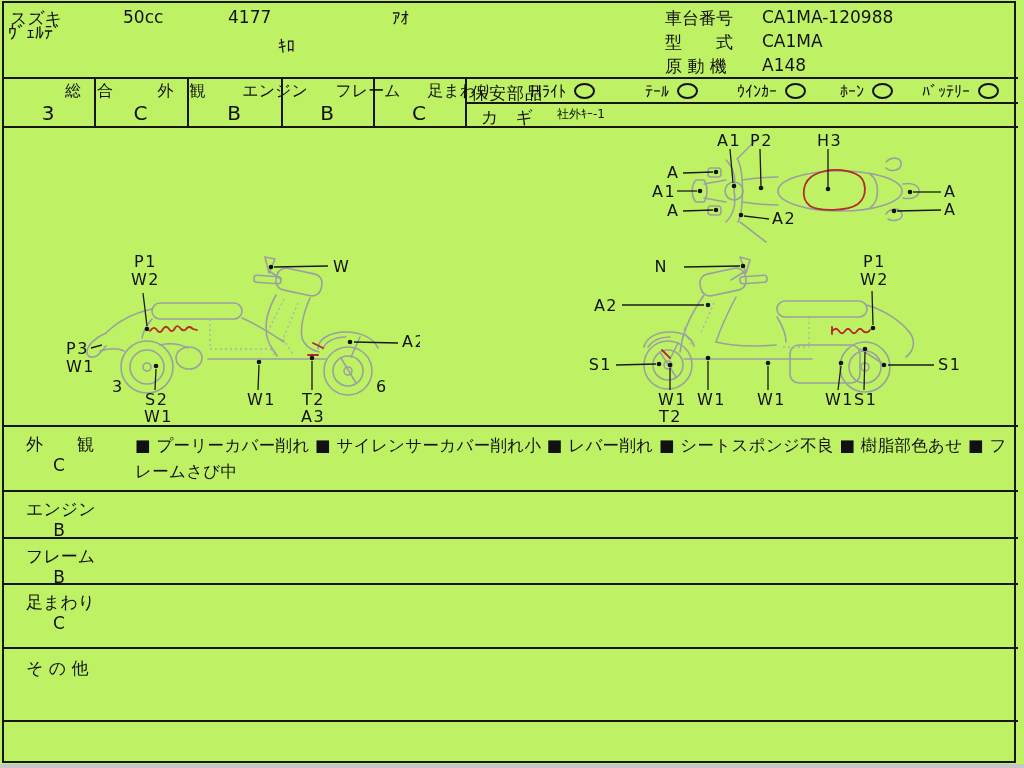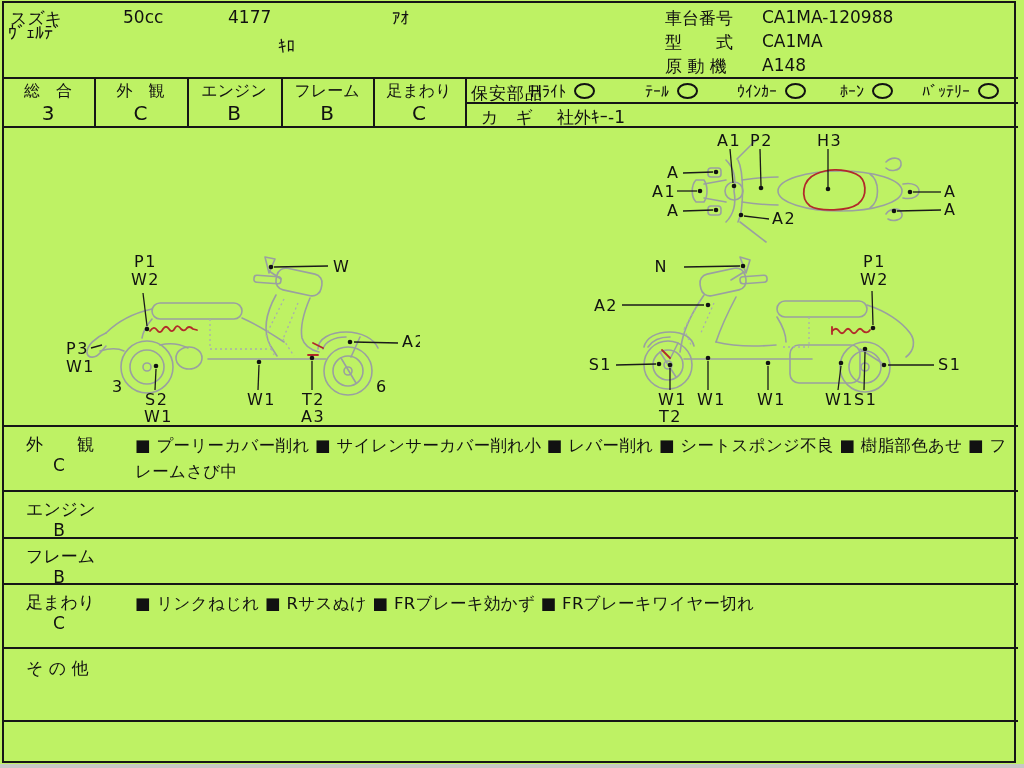--- a/index.html
+++ b/index.html
@@ -10,29 +10,29 @@
   .outer-border{position:absolute;left:2px;top:1px;width:1014px;height:762px;border:2px solid #161616;box-sizing:border-box;}
   .hline{position:absolute;left:2px;width:1016px;height:2px;background:#161616;}
   .vline{position:absolute;width:2px;background:#161616;}
   .bottom-strip{position:absolute;left:0;bottom:0;width:1024px;height:4px;background:#c7c7c7;}
 
   
   .hdr-txt{position:absolute;font-size:17px;white-space:nowrap;}
   .hdr-model{font-size:18px;}
 
   
-  .grade-cell-label{position:absolute;top:81px;font-size:16px;text-align:center;}
+  .grade-cell-label{position:absolute;top:81px;font-size:16px;text-align:center;padding-left:41px;}
   .grade-cell-value{position:absolute;top:101px;font-size:20px;text-align:center;}
 
   
   .safety-label{position:absolute;left:471px;top:82px;font-size:17px;letter-spacing:1px;}
   .safety-item{position:absolute;top:82px;font-size:16px;white-space:nowrap;}
   .circle-ic{display:inline-block;width:17px;height:12px;border:2px solid #111;border-radius:50%;vertical-align:-2px;margin-left:8px;}
   .key-label{position:absolute;left:481px;top:106px;font-size:17px;}
-  .key-value{position:absolute;left:557px;top:106px;font-size:17px;}
+  .key-value{position:absolute;left:557px;top:106px;font-size:12px;}
 
   
   .diagram{position:absolute;}
   svg text{font-family:"DejaVu Sans","Liberation Sans",sans-serif;font-size:16px;letter-spacing:1.5px;fill:#111;}
   .gray{stroke:#9aa0a0;fill:none;stroke-width:1.6;stroke-linecap:round;stroke-linejoin:round;}
   .grayd{stroke:#a9aeae;fill:none;stroke-width:1.3;stroke-dasharray:2,3;}
   .lead{stroke:#1a1a1a;stroke-width:1.3;fill:none;}
   .dmg{stroke:#b22a2a;fill:none;stroke-width:1.8;stroke-linecap:round;}
   .dot{fill:#111;}
 
@@ -305,21 +305,20 @@
     <div class="sec-label">エンジン</div>
     <div class="sec-grade">B</div>
   </div>
   <div class="sec" style="top:537px;height:46px;">
     <div class="sec-label">フレーム</div>
     <div class="sec-grade">B</div>
   </div>
   <div class="sec" style="top:583px;height:64px;">
     <div class="sec-label">足まわり</div>
     <div class="sec-grade">C</div>
-    <div class="sec-items">■ リンクねじれ  ■ Rサスぬけ  ■ FRブレーキ効かず  ■ FRブレーキワイヤー切れ</div>
   </div>
   <div class="sec" style="top:647px;height:73px;">
     <div class="sec-label" style="top:8px;">そ の 他</div>
     <div class="sec-items"></div>
   </div>
   <div class="hline" style="top:720px;"></div>
 
   <div class="bottom-strip"></div>
 </div>
 

